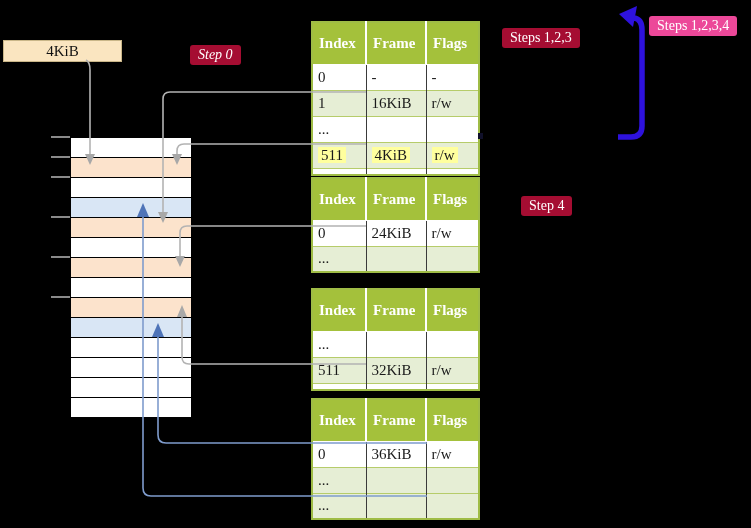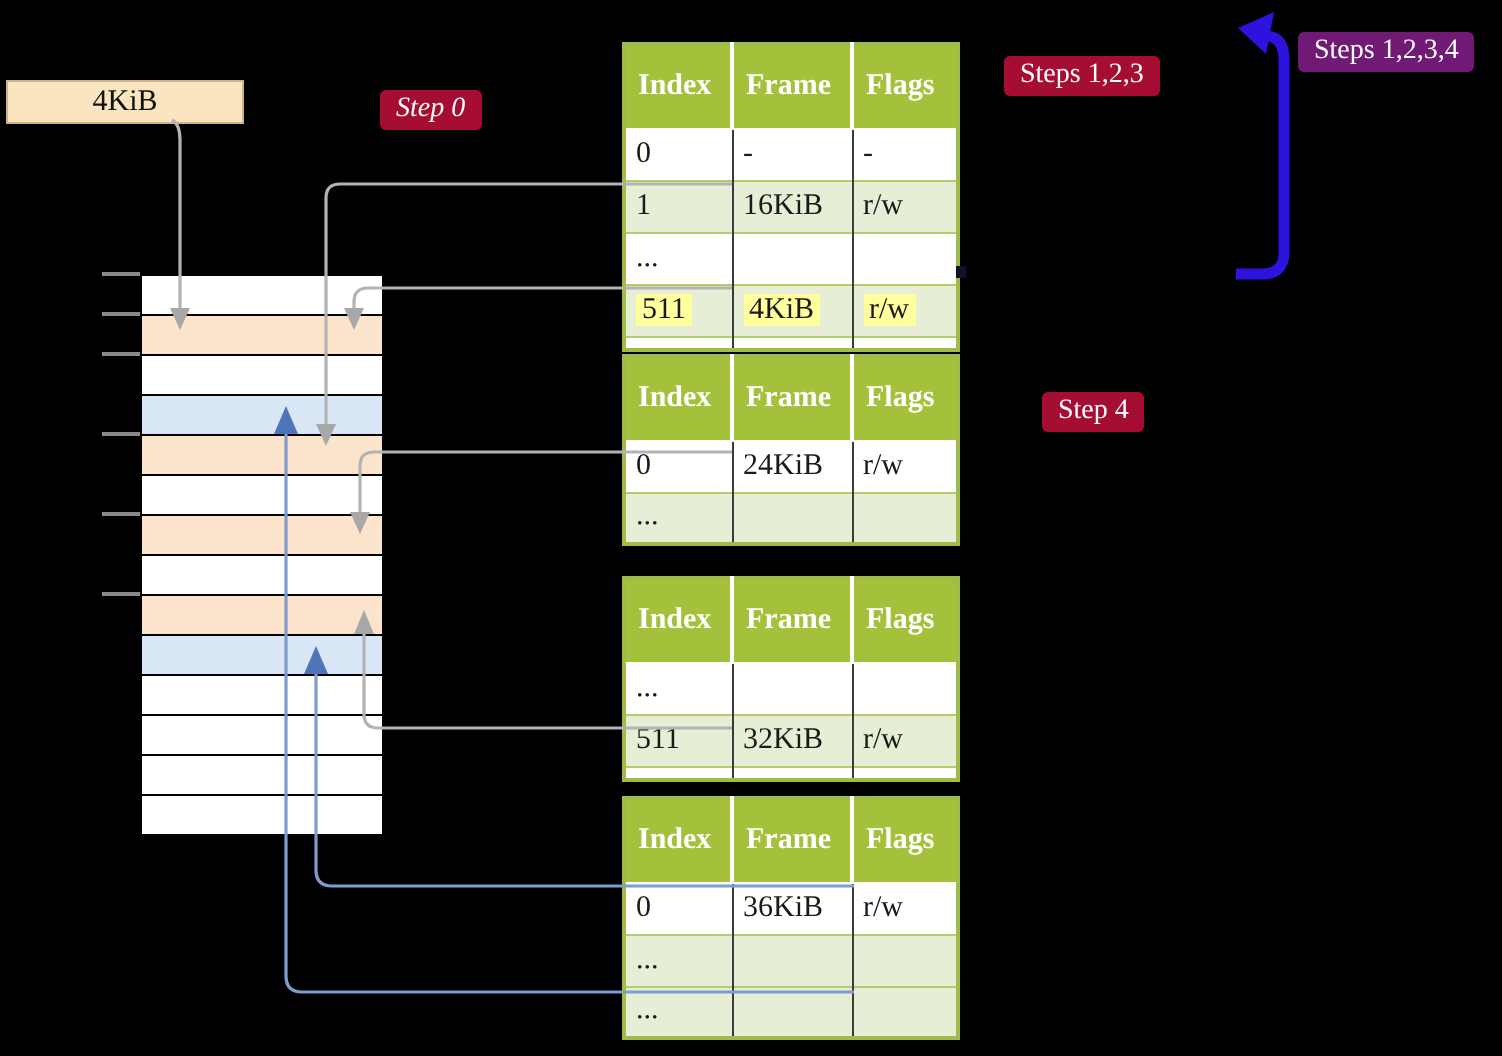--- a/index.html
+++ b/index.html
@@ -16,21 +16,21 @@
     background:#fae5c0;border:1px solid #c9b688;
     color:#111;font-size:15px;line-height:20px;text-align:center;
   }
   
   .badge{
     position:absolute;
     color:#fff;font-size:14px;line-height:18px;
     padding:1px 8px;border-radius:3px;white-space:nowrap;
   }
   .badge.red{background:#a50d32;}
-  .badge.blue{background:#701a75;}
+  .badge.blue{background:#ec4899;}
   #badge-step0{left:190px;top:45px;font-style:italic;}
   #badge-steps123{left:502px;top:16px;margin-top:12px;}
   #badge-steps1234{left:649px;top:16px;}
   #badge-step4{left:521px;top:156px;margin-top:40px;}
   
   .memory-column{
     position:absolute;left:70px;top:137px;width:120px;
     border:1px solid #000;background:#fff;z-index:1;
   }
   .mem-row{height:19px;border-bottom:1px solid #000;}

